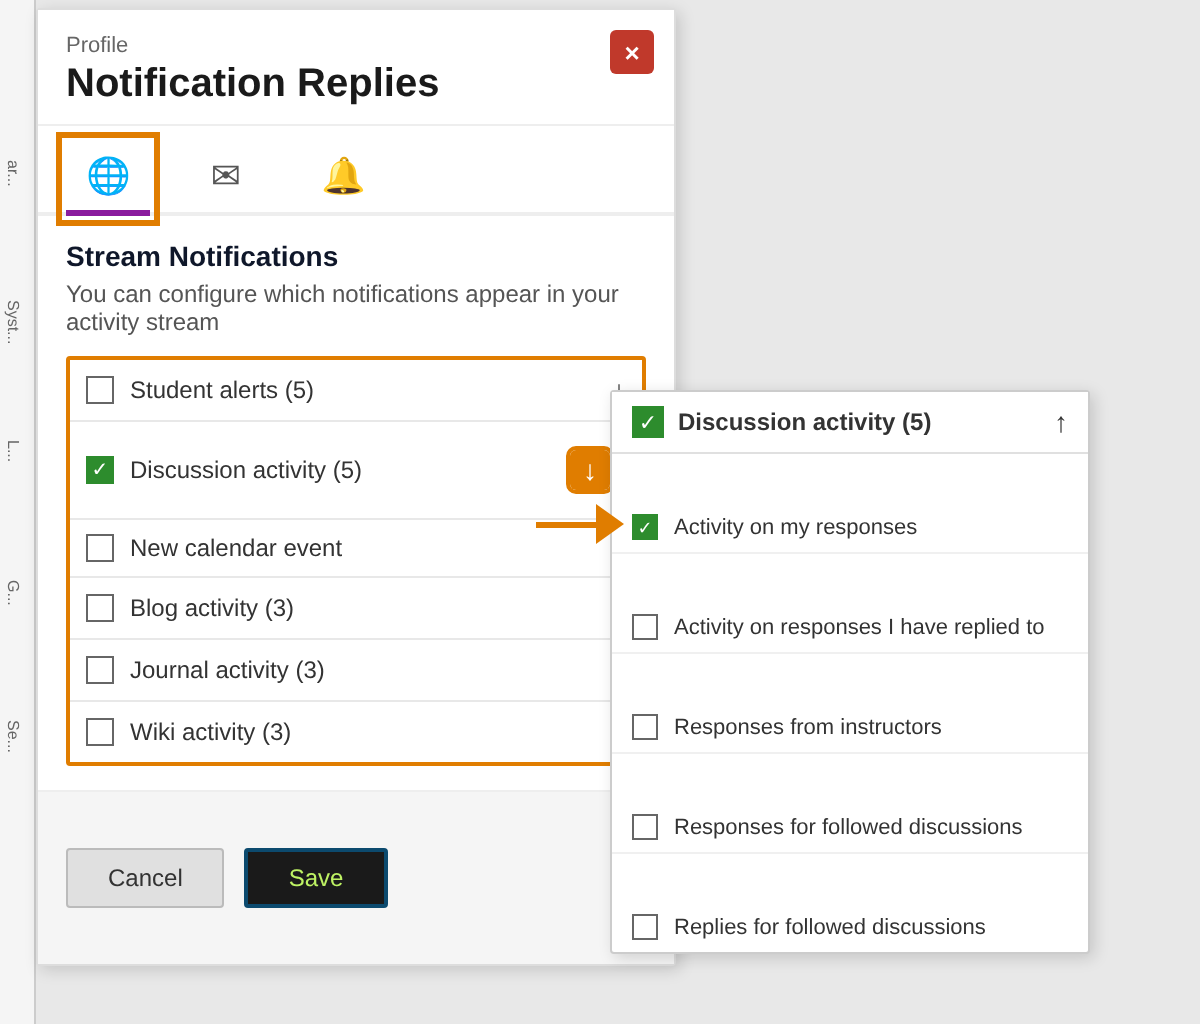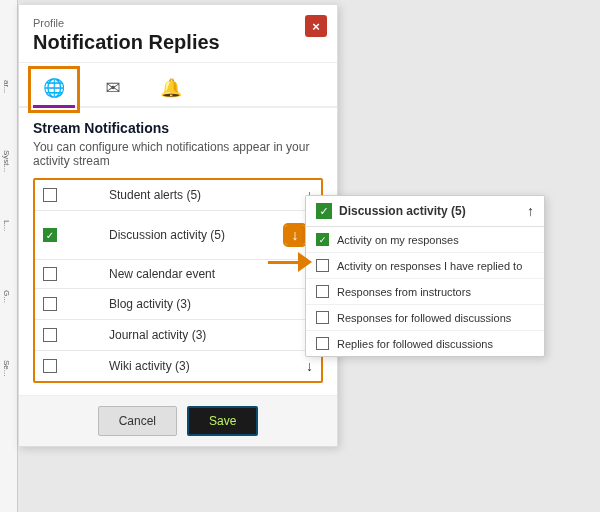--- a/index.html
+++ b/index.html
@@ -117,21 +117,20 @@
       border: 2px solid #e07d00;
       border-radius: 2px;
     }
 
     .notif-item {
       display: flex;
       align-items: center;
       padding: 7px 8px;
       border-bottom: 1px solid #e8e8e8;
       cursor: pointer;
-      gap: 44px;
     }
 
     .notif-item:last-child {
       border-bottom: none;
     }
 
     .notif-checkbox {
       width: 14px;
       height: 14px;
       border: 1px solid #666;
@@ -253,20 +252,21 @@
       font-size: 14px;
       color: #333;
       cursor: pointer;
     }
 
     .sub-panel-item {
       display: flex;
       align-items: center;
       padding: 6px 10px;
       border-bottom: 1px solid #f0f0f0;
+      margin-top: 24px;
     }
 
     .sub-panel-item:last-child {
       border-bottom: none;
     }
 
     .sub-item-checkbox {
       width: 13px;
       height: 13px;
       border: 1px solid #666;
@@ -290,23 +290,22 @@
     }
 
     .sub-item-label {
       font-size: 11px;
       color: #333;
     }
 
     
     .modal-footer {
       display: flex;
-      justify-content: center;
       gap: 10px;
-      padding: 10px 14px;
+      padding: 28px 14px;
       border-top: 1px solid #eee;
       background: #f5f5f5;
     }
 
     .btn-cancel {
       padding: 6px 20px;
       background: #e0e0e0;
       border: 1px solid #bbb;
       border-radius: 2px;
       font-size: 12px;

